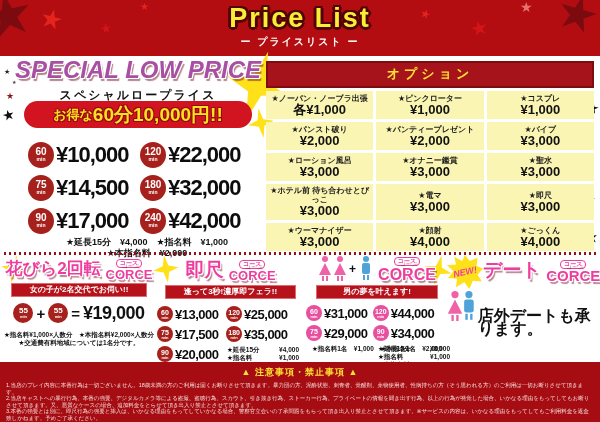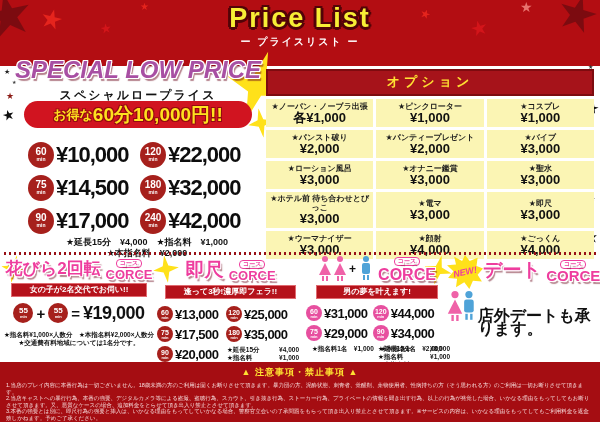--- a/index.html
+++ b/index.html
@@ -1,20 +1,20 @@
 <!DOCTYPE html>
 <html><head>
 <meta charset="utf-8">
 <style>
   * { margin:0; padding:0; box-sizing:border-box; }
   html,body { width:600px; height:422px; overflow:hidden; }
   body { position:relative; background:#ffffff; font-family:"Liberation Sans","DejaVu Sans",sans-serif; }
 
   
-  .top-band { position:absolute; left:0; top:0; width:600px; height:66px; background:#b30d12; overflow:hidden; }
+  .top-band { position:absolute; left:0; top:0; width:600px; height:56px; background:#b30d12; overflow:hidden; }
   .deco-star { position:absolute; line-height:1; }
   .deco-star::before { content:"★"; }
   .page-title { position:absolute; left:0; top:3px; width:600px; text-align:center;
     font-size:27px; font-weight:bold; letter-spacing:2px; color:#f8ee35;
     text-shadow:-2px -2px 0 #520408,2px -2px 0 #520408,-2px 2px 0 #520408,2px 2px 0 #520408,0 3px 0 #520408,3px 0 0 #520408,-3px 0 0 #520408,0 -2px 0 #520408; }
   .page-subtitle { position:absolute; left:0; top:35px; width:600px; text-align:center;
     font-size:10px; font-weight:bold; color:#ffffff; letter-spacing:2px; }
 
   
   .ol-white { text-shadow:-1px -1px 0 #fff,1px -1px 0 #fff,-1px 1px 0 #fff,1px 1px 0 #fff,0 -1px 0 #fff,0 1px 0 #fff,-1px 0 0 #fff,1px 0 0 #fff,2px 3px 1px rgba(110,10,30,.5); }
@@ -41,21 +41,21 @@
   .circ .n { font-weight:bold; line-height:1; }
   .circ .u { font-weight:bold; line-height:1; }
   .sp-row .circ { width:26px; height:26px; }
   .sp-row .circ .n { font-size:10px; }
   .sp-row .circ .u { font-size:5px; }
   .sp-price { font-size:22px; font-weight:900; color:#0d0d0d; letter-spacing:-1px; }
   .sp-notes { position:absolute; left:28px; top:237px; width:238px; text-align:center;
     font-size:9px; font-weight:bold; color:#111; line-height:11px; z-index:2; }
 
   
-  .opt-table { position:absolute; left:266px; top:69px; width:328px; z-index:2; }
+  .opt-table { position:absolute; left:266px; top:61px; width:328px; z-index:2; }
   .opt-header { background:#a6131a; border:2px solid #7d0b0f; color:#ffe232; text-align:center;
     font-size:13px; font-weight:bold; letter-spacing:4px; padding:2px 0 3px; }
   .opt-grid { margin-top:3px; display:grid; grid-template-columns:1fr 1fr 1fr; gap:3px; }
   .opt-cell { background:#fbf5b4; min-height:28px; display:flex; flex-direction:column;
     align-items:center; justify-content:center; padding:2px 1px; }
   .opt-name { font-size:8px; font-weight:bold; color:#1c1c1c; line-height:9px; text-align:center; }
   .opt-price { font-size:13px; font-weight:900; color:#111; line-height:14px; }
 
   
   .dots { position:absolute; left:4px; top:252px; width:592px; height:3px; z-index:2;

